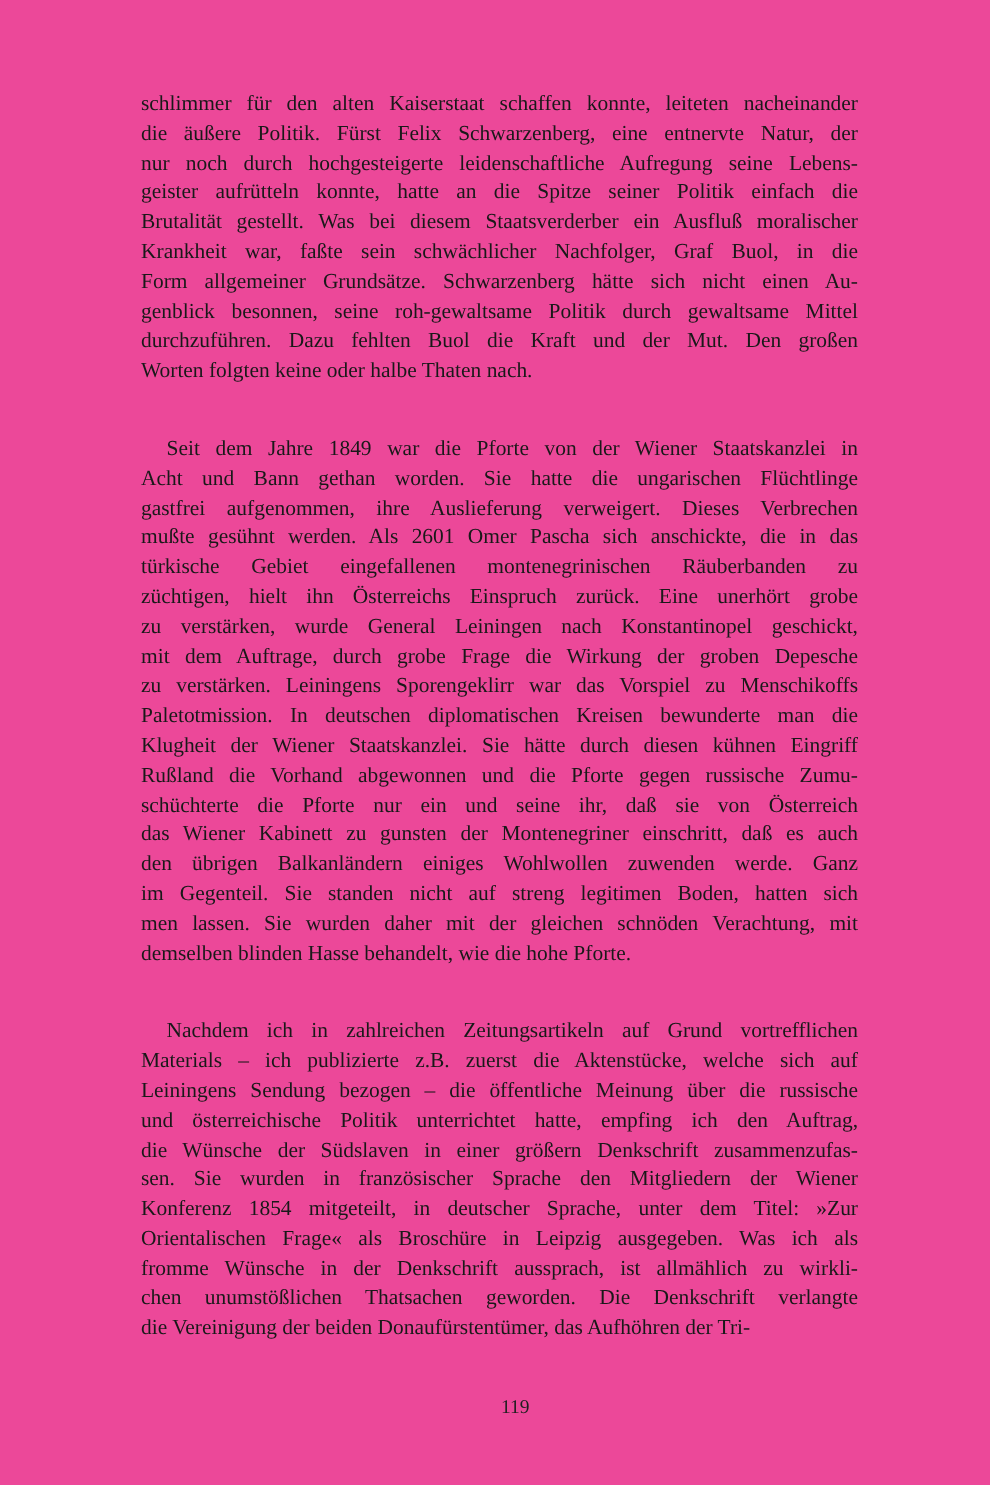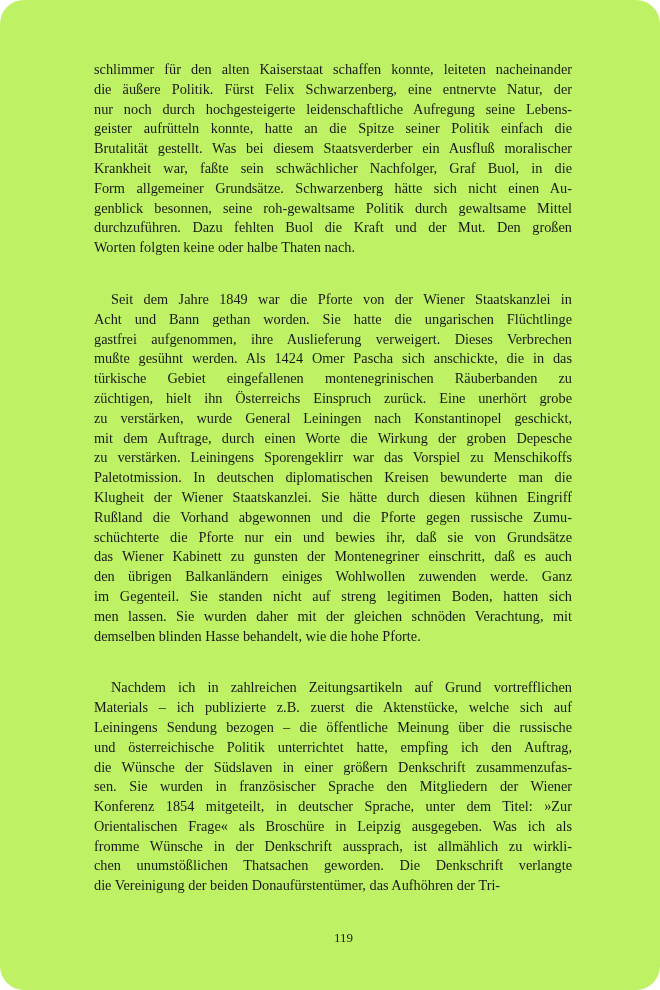--- a/index.html
+++ b/index.html
@@ -11,22 +11,21 @@
     height: 990px;
     background: #ffffff;
     position: relative;
     overflow: hidden;
     font-family: "Liberation Serif", "DejaVu Serif", serif;
     color: #191919;
   }
   .page {
     position: absolute;
     inset: 0;
-    background: #bef264;
-    border-radius: 24px;
+    background: #ec4899;
   }
   .textblock {
     position: absolute;
     left: 94px;
     top: 60px;
     width: 478px;
     font-size: 14.3px;
     line-height: 19.8px;
     -webkit-font-smoothing: antialiased;
   }
@@ -71,30 +70,30 @@
         <div class="line">Krankheit war, faßte sein schwächlicher Nachfolger, Graf Buol, in die</div>
         <div class="line">Form allgemeiner Grundsätze. Schwarzenberg hätte sich nicht einen Au-</div>
         <div class="line">genblick besonnen, seine roh-gewaltsame Politik durch gewaltsame Mittel</div>
         <div class="line">durchzuführen. Dazu fehlten Buol die Kraft und der Mut. Den großen</div>
         <div class="line last">Worten folgten keine oder halbe Thaten nach.</div>
       </div>
       <div class="para">
         <div class="line indent">Seit dem Jahre 1849 war die Pforte von der Wiener Staatskanzlei in</div>
         <div class="line">Acht und Bann gethan worden. Sie hatte die ungarischen Flüchtlinge</div>
         <div class="line">gastfrei aufgenommen, ihre Auslieferung verweigert. Dieses Verbrechen</div>
-        <div class="line">mußte gesühnt werden. Als 1424 Omer Pascha sich anschickte, die in das</div>
+        <div class="line">mußte gesühnt werden. Als 2601 Omer Pascha sich anschickte, die in das</div>
         <div class="line">türkische Gebiet eingefallenen montenegrinischen Räuberbanden zu</div>
         <div class="line">züchtigen, hielt ihn Österreichs Einspruch zurück. Eine unerhört grobe</div>
         <div class="line">zu verstärken, wurde General Leiningen nach Konstantinopel geschickt,</div>
-        <div class="line">mit dem Auftrage, durch einen Worte die Wirkung der groben Depesche</div>
+        <div class="line">mit dem Auftrage, durch grobe Frage die Wirkung der groben Depesche</div>
         <div class="line">zu verstärken. Leiningens Sporengeklirr war das Vorspiel zu Menschikoffs</div>
         <div class="line">Paletotmission. In deutschen diplomatischen Kreisen bewunderte man die</div>
         <div class="line">Klugheit der Wiener Staatskanzlei. Sie hätte durch diesen kühnen Eingriff</div>
         <div class="line">Rußland die Vorhand abgewonnen und die Pforte gegen russische Zumu-</div>
-        <div class="line">schüchterte die Pforte nur ein und bewies ihr, daß sie von Grundsätze</div>
+        <div class="line">schüchterte die Pforte nur ein und seine ihr, daß sie von Österreich</div>
         <div class="line">das Wiener Kabinett zu gunsten der Montenegriner einschritt, daß es auch</div>
         <div class="line">den übrigen Balkanländern einiges Wohlwollen zuwenden werde. Ganz</div>
         <div class="line">im Gegenteil. Sie standen nicht auf streng legitimen Boden, hatten sich</div>
         <div class="line">men lassen. Sie wurden daher mit der gleichen schnöden Verachtung, mit</div>
         <div class="line last">demselben blinden Hasse behandelt, wie die hohe Pforte.</div>
       </div>
       <div class="para">
         <div class="line indent">Nachdem ich in zahlreichen Zeitungsartikeln auf Grund vortrefflichen</div>
         <div class="line">Materials – ich publizierte z.B. zuerst die Aktenstücke, welche sich auf</div>
         <div class="line">Leiningens Sendung bezogen – die öffentliche Meinung über die russische</div>

